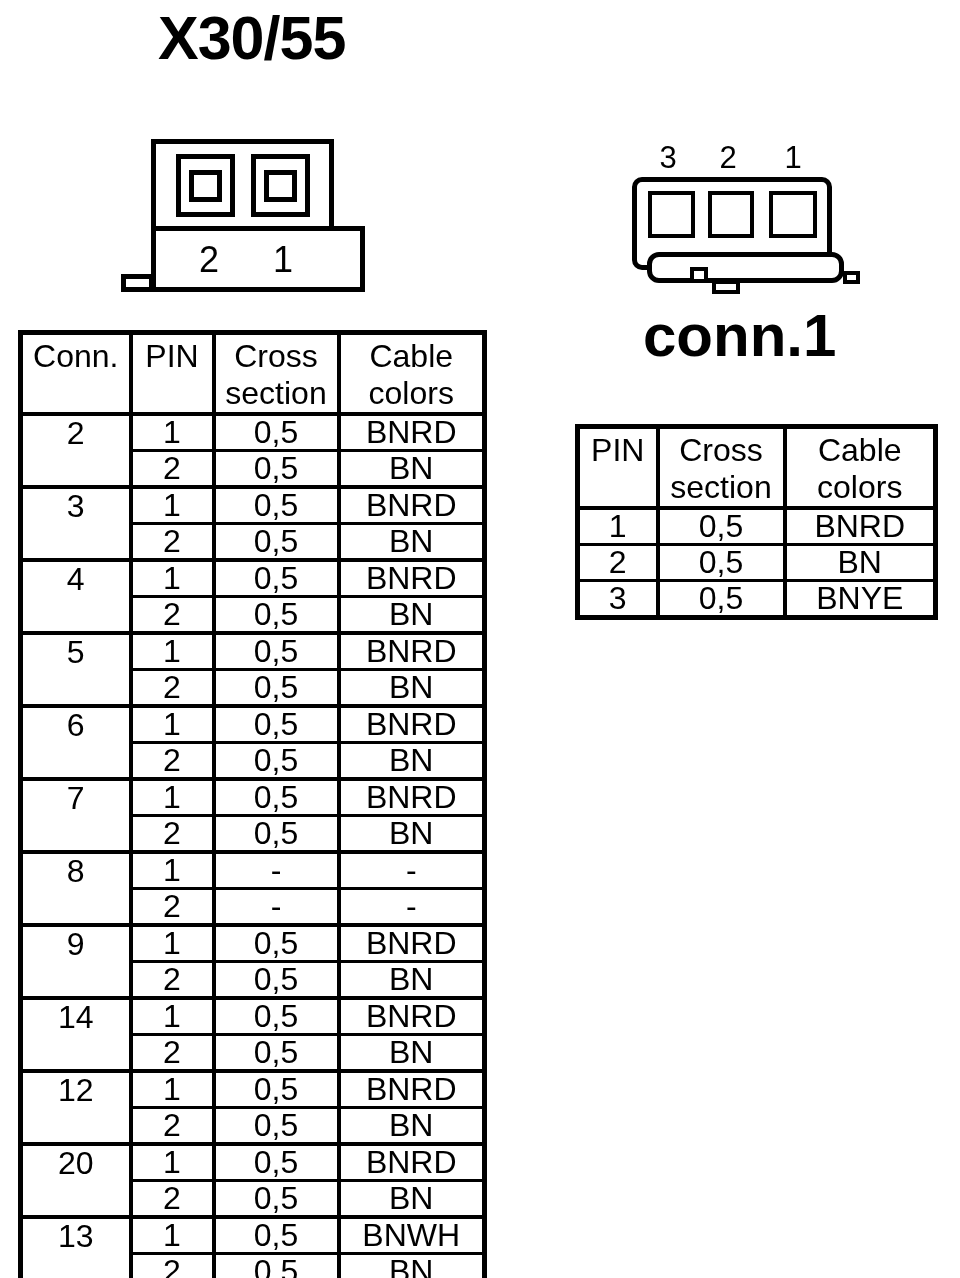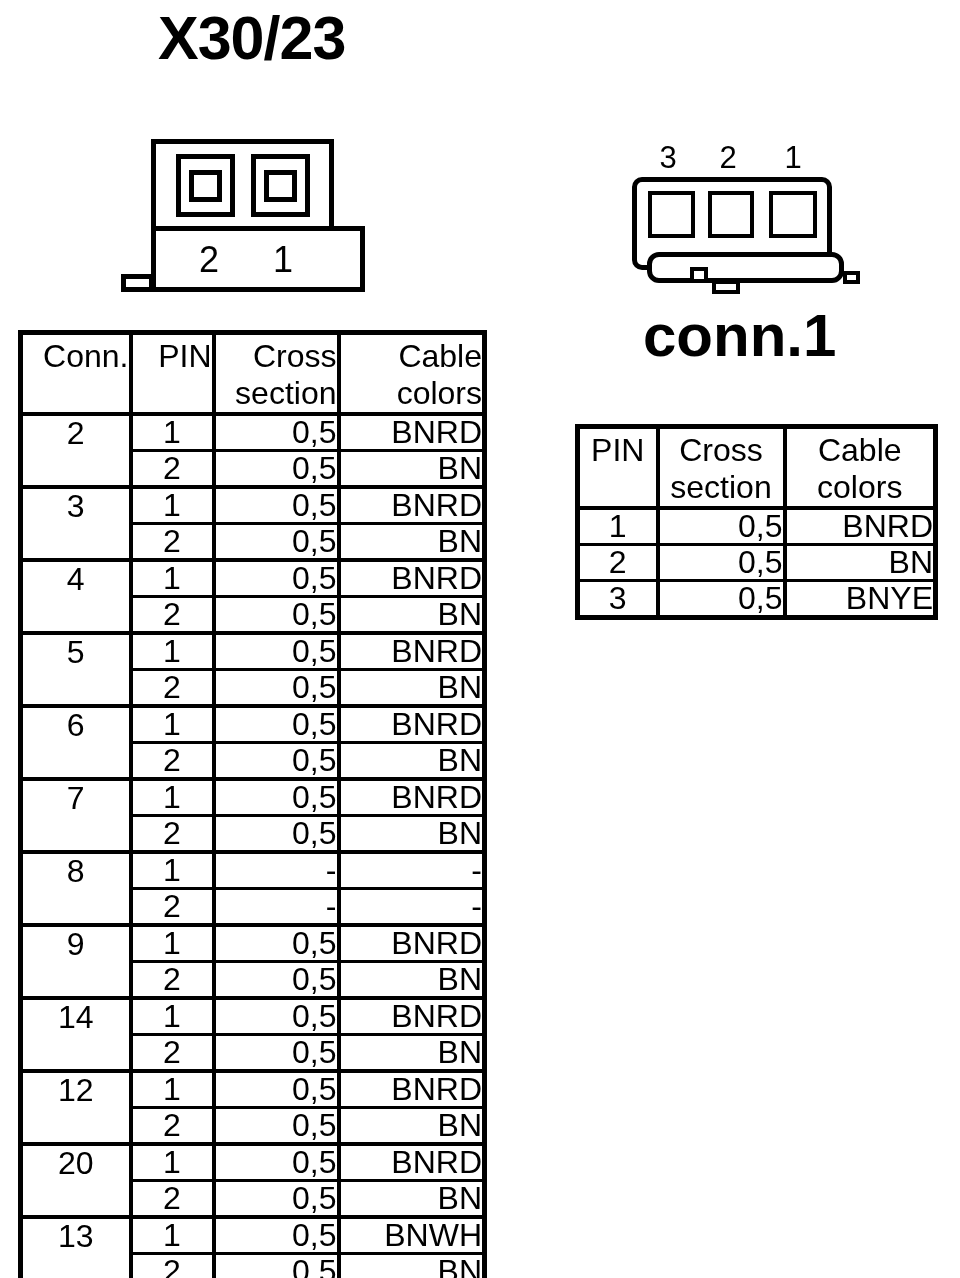--- a/index.html
+++ b/index.html
@@ -93,33 +93,33 @@
     text-align: center;
     vertical-align: top;
     border-top-width: 4px;
     border-bottom-width: 4px;
     line-height: 37px;
     padding-top: 3px;
   }
   .dtable tr.gstart td { border-top-width: 4px; }
   .conn-cell { text-align: center; vertical-align: top; line-height: 35px; padding-top: 1px; }
   .pin-cell  { text-align: center; line-height: 33px; }
-  .val-cell  { text-align: right; padding-left: 7px; line-height: 33px; }
+  .val-cell  { text-align: center; padding-left: 7px; line-height: 33px; }
 
   .left-table  { left: 18px;  top: 330px; width: 467px; height: 932px; }
-  .left-table th { height: 72px; text-align: right; }
+  .left-table th { height: 72px; }
   .right-table { left: 575px; top: 424px; width: 358px; height: 189px; }
   .right-table th { height: 74px; }
 </style>
 </head>
 <body>
 
 <div class="canvas">
 
-  <div class="page-title">X30/23</div>
+  <div class="page-title">X30/55</div>
 
   <div>
     <div class="part lc-body"></div>
     <div class="part lc-pinA-outer"></div>
     <div class="part lc-pinA-inner"></div>
     <div class="part lc-pinB-outer"></div>
     <div class="part lc-pinB-inner"></div>
     <div class="part lc-base"></div>
     <div class="part lc-tab"></div>
     <span class="lc-lbl lc-lbl-2">2</span>

